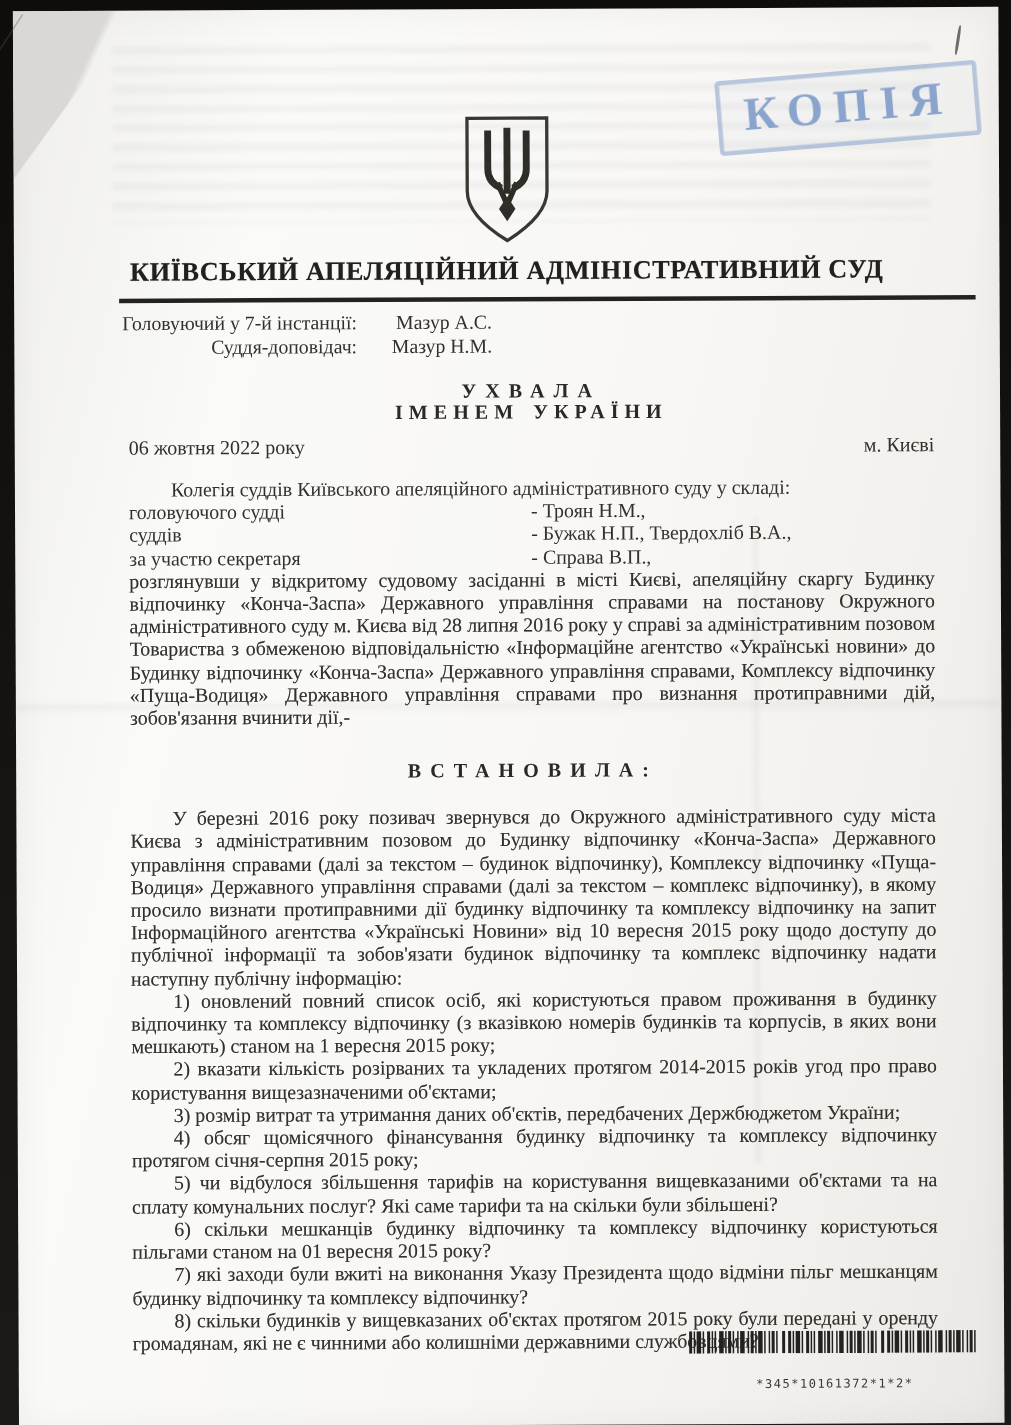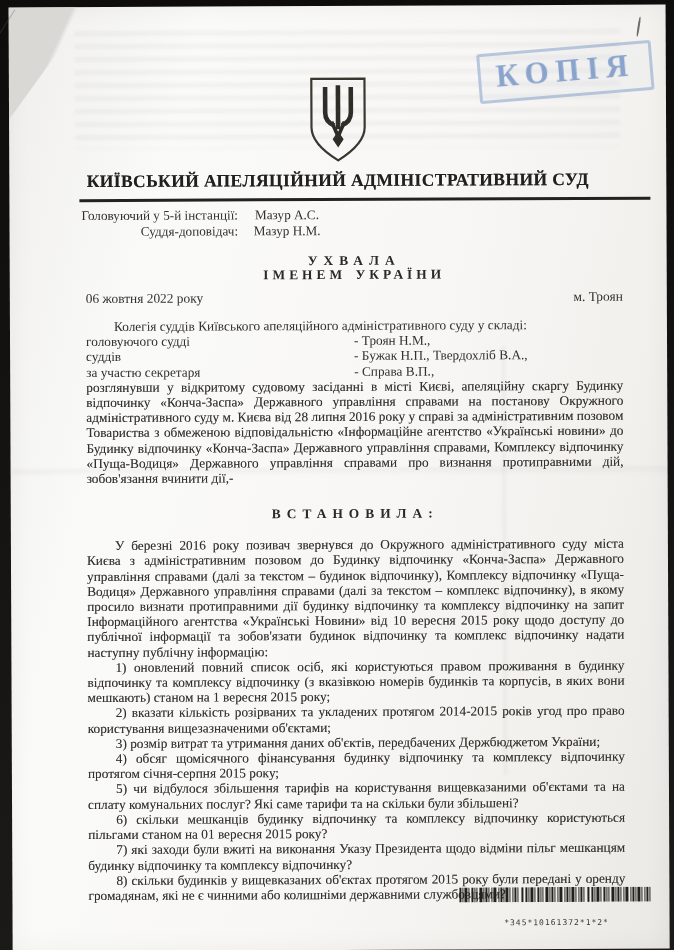--- a/index.html
+++ b/index.html
@@ -63,21 +63,21 @@
     margin:6px 0 0;text-align:center;white-space:nowrap;
     font-size:17.5px;font-weight:bold;letter-spacing:.4px;color:#21201d;
     text-shadow:0 0 .5px rgba(40,40,40,.55);
   }
   .content{padding:0 44px 0 76px;}
   .header-rule{height:3px;background:#23221f;margin:7px -28px 0 -6px;}
   .case-row{display:flex;justify-content:space-between;margin:6px -18px 0 -4px;font-size:13.2px;}
   .case-number-line{padding-top:1px;}
   .case-number-line .num{margin-left:16px;}
   .judges{text-align:right;line-height:16px;}
-  .judges .jname{display:inline-block;width:82px;text-align:center;margin-left:8px;}
+  .judges .jname{display:inline-block;width:82px;text-align:right;margin-left:8px;}
   
   .doc-title{margin-top:15px;text-align:center;font-weight:bold;font-size:13.4px;line-height:14px;color:#2b2926;}
   .doc-title .t1{letter-spacing:6px;}
   .doc-title .t2{letter-spacing:4px;word-spacing:2px;}
   .dateline{display:flex;justify-content:space-between;margin-top:8px;font-size:13.4px;}
   
   .panel-intro{margin:12px 0 0;text-indent:28px;font-size:13.3px;line-height:15.2px;}
   .panel-row{display:flex;font-size:13.3px;line-height:15.2px;}
   .panel-row .role{width:268px;flex:none;}
   .para{margin:0;text-align:justify;font-size:13.3px;line-height:15.2px;color:#34312d;
@@ -119,36 +119,36 @@
     </svg>
 
     <h1 class="court-name">КИЇВСЬКИЙ АПЕЛЯЦІЙНИЙ АДМІНІСТРАТИВНИЙ СУД</h1>
 
     <div class="content">
       <div class="header-rule"></div>
 
       <div class="case-row">
         <div class="judges">
           <div>
-            <span class="jlabel">Головуючий у 5-й інстанції:</span><span class="jname">Мазур А.С.</span>
+            <span class="jlabel">Головуючий у 7-й інстанції:</span><span class="jname">Мазур А.С.</span>
           </div>
           <div>
             <span class="jlabel">Суддя-доповідач:</span><span class="jname">Мазур Н.М.</span>
           </div>
         </div>
       </div>
 
       <div class="doc-title">
         <div class="t1">УХВАЛА</div>
         <div class="t2">ІМЕНЕМ УКРАЇНИ</div>
       </div>
 
       <div class="dateline">
         <span>06 жовтня 2022 року</span>
-        <span>м. Троян</span>
+        <span>м. Києві</span>
       </div>
 
       <p class="panel-intro">Колегія суддів Київського апеляційного адміністративного суду у складі:</p>
 
       <div class="panel-row">
         <span class="role">головуючого судді</span>
         <span class="pname">- Троян Н.М.,</span>
       </div>
       <div class="panel-row">
         <span class="role">суддів</span>

